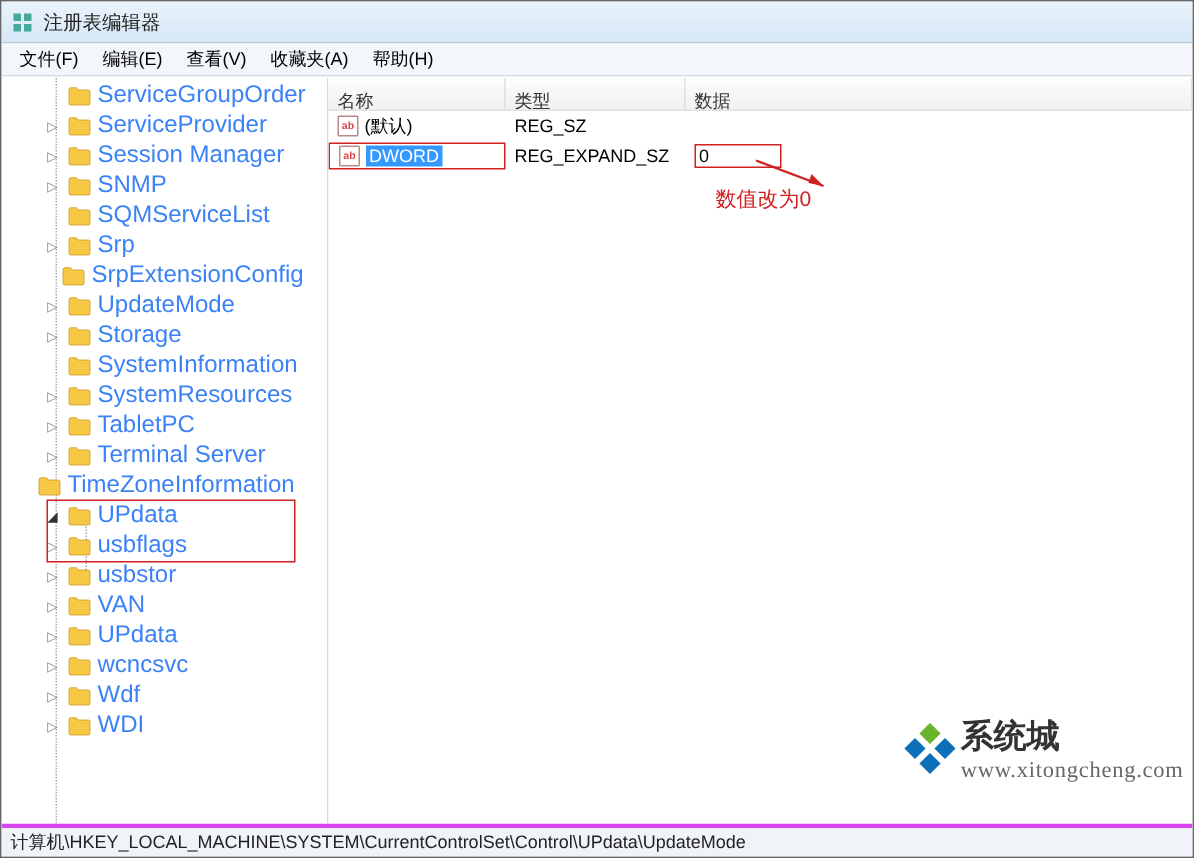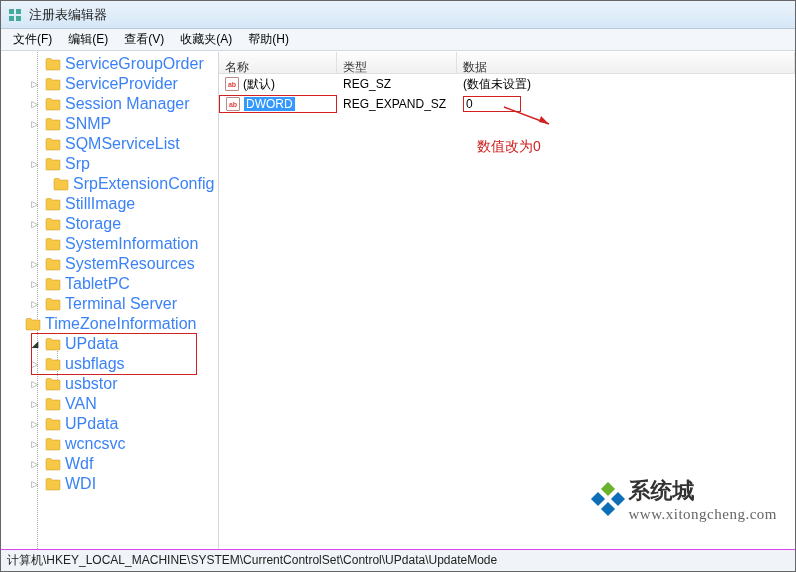--- a/index.html
+++ b/index.html
@@ -40,23 +40,23 @@
   .list-row .cell-type { width: 120px; }
   .list-row .cell-data { flex: 1; }
   .value-icon { width: 14px; height: 14px; margin-right: 4px; border:1px solid #b88; background:#fff; display:inline-flex; align-items:center; justify-content:center; font-size:7px; color:#d44; font-weight:bold; border-radius:1px; flex-shrink:0;}
   
   .editing { background: #3399ff; color: #fff; padding:0 2px;}
   .edit-box { border:1px solid #d02020; display:inline-block; padding:0 2px; min-width:58px; height:16px; line-height:14px;}
   
   .annotation-arrow { position:absolute; color:#d02020; }
   .annotation-text { position:absolute; color:#d02020; font-size:14px; }
   
-  .statusbar { height: 22px; background: #f0f4f8; border-top: 1px solid #d946ef; display:flex; align-items:center; padding:0 6px; font-size:12px; color:#222;}
-  
-  .watermark { position:absolute; right:18px; bottom:26px; display:flex; align-items:center; gap:4px; font-family: "Microsoft YaHei"; color:#333; font-size:22px; font-weight:bold;}
+  .statusbar { height: 22px; background: #f0f4f8; border-top: 3px solid #d946ef; display:flex; align-items:center; padding:0 6px; font-size:12px; color:#222;}
+  
+  .watermark { position:absolute; right:6px; bottom:26px; display:flex; align-items:center; gap:4px; font-family: "Microsoft YaHei"; color:#333; font-size:22px; font-weight:bold;}
   .watermark .wm-logo { width:36px; height:36px; }
   .watermark .wm-sub { font-size:15px; color:#666; font-weight:normal; display:block; letter-spacing:0.5px;}
   
   svg.folder { fill:#f7c845; stroke:#c89420; stroke-width:0.5;}
 </style>
 </head>
 <body>
 
 <div class="titlebar">
   <svg class="app-icon" viewBox="0 0 16 16">
@@ -116,33 +116,33 @@
         </svg>
         <span class="label">SQMServiceList</span>
       </div>
       <div class="tree-node" style="padding-left: 44px;">
         <span class="expander" style="left: 28px;">▷</span>
         <svg class="folder folder-icon" viewBox="0 0 16 14">
           <path d="M1 3 L1 12 Q1 13 2 13 L14 13 Q15 13 15 12 L15 4 Q15 3 14 3 L7 3 L6 1.5 L2 1.5 Q1 1.5 1 3 Z"></path>
         </svg>
         <span class="label">Srp</span>
       </div>
-      <div class="tree-node" style="padding-left: 52px;">
+      <div class="tree-node" style="padding-left: 40px;">
         <span class="expander" style="left: 28px;"></span>
         <svg class="folder folder-icon" viewBox="0 0 16 14">
           <path d="M1 3 L1 12 Q1 13 2 13 L14 13 Q15 13 15 12 L15 4 Q15 3 14 3 L7 3 L6 1.5 L2 1.5 Q1 1.5 1 3 Z"></path>
         </svg>
         <span class="label">SrpExtensionConfig</span>
       </div>
       <div class="tree-node" style="padding-left: 44px;">
         <span class="expander" style="left: 28px;">▷</span>
         <svg class="folder folder-icon" viewBox="0 0 16 14">
           <path d="M1 3 L1 12 Q1 13 2 13 L14 13 Q15 13 15 12 L15 4 Q15 3 14 3 L7 3 L6 1.5 L2 1.5 Q1 1.5 1 3 Z"></path>
         </svg>
-        <span class="label">StillImage</span>
+        <span class="label">UpdateMode</span>
       </div>
       <div class="tree-node" style="padding-left: 44px;">
         <span class="expander" style="left: 28px;">▷</span>
         <svg class="folder folder-icon" viewBox="0 0 16 14">
           <path d="M1 3 L1 12 Q1 13 2 13 L14 13 Q15 13 15 12 L15 4 Q15 3 14 3 L7 3 L6 1.5 L2 1.5 Q1 1.5 1 3 Z"></path>
         </svg>
         <span class="label">Storage</span>
       </div>
       <div class="tree-node" style="padding-left: 44px;">
         <span class="expander" style="left: 28px;"></span>
@@ -244,39 +244,38 @@
       <div class="col col-type">类型</div>
       <div class="col col-data">数据</div>
     </div>
     <div id="list-body">
         <div class="list-row">
           <div class="cell cell-name">
             <span class="value-icon">ab</span>
             <span>(默认)</span>
           </div>
           <div class="cell cell-type">REG_SZ</div>
-          <div class="cell cell-data">(数值未设置)</div>
         </div>
         <div class="list-row">
           <div class="cell cell-name" style="border: 1px solid rgb(208, 32, 32); height: 18px;">
             <span class="value-icon">ab</span>
             <span class="editing">DWORD</span>
           </div>
           <div class="cell cell-type">REG_EXPAND_SZ</div>
           <div class="cell cell-data">
             <span class="edit-box">0</span>
           </div>
         </div>
       </div>
 
     <svg class="annotation-arrow" style="left:280px; top:50px; width:60px; height:30px;" viewBox="0 0 60 30">
       <line x1="5" y1="5" x2="50" y2="22" stroke="#d02020" stroke-width="1.5"></line>
       <polygon points="50,22 42,14 40,20" fill="#d02020"></polygon>
     </svg>
-    <div class="annotation-text" style="left:258px; top:86px;">数值改为0</div>
+    <div class="annotation-text" style="left:258px; top:72px;">数值改为0</div>
 
     <div class="watermark">
       <svg class="wm-logo" viewBox="0 0 36 36">
         <rect x="14" y="2" width="10" height="10" fill="#6ab42d" transform="rotate(45 19 7)"></rect>
         <rect x="4" y="12" width="10" height="10" fill="#0d6fb8" transform="rotate(45 9 17)"></rect>
         <rect x="24" y="12" width="10" height="10" fill="#0d6fb8" transform="rotate(45 29 17)"></rect>
         <rect x="14" y="22" width="10" height="10" fill="#0d6fb8" transform="rotate(45 19 27)"></rect>
       </svg>
       <div>
         <span>系统城</span>

